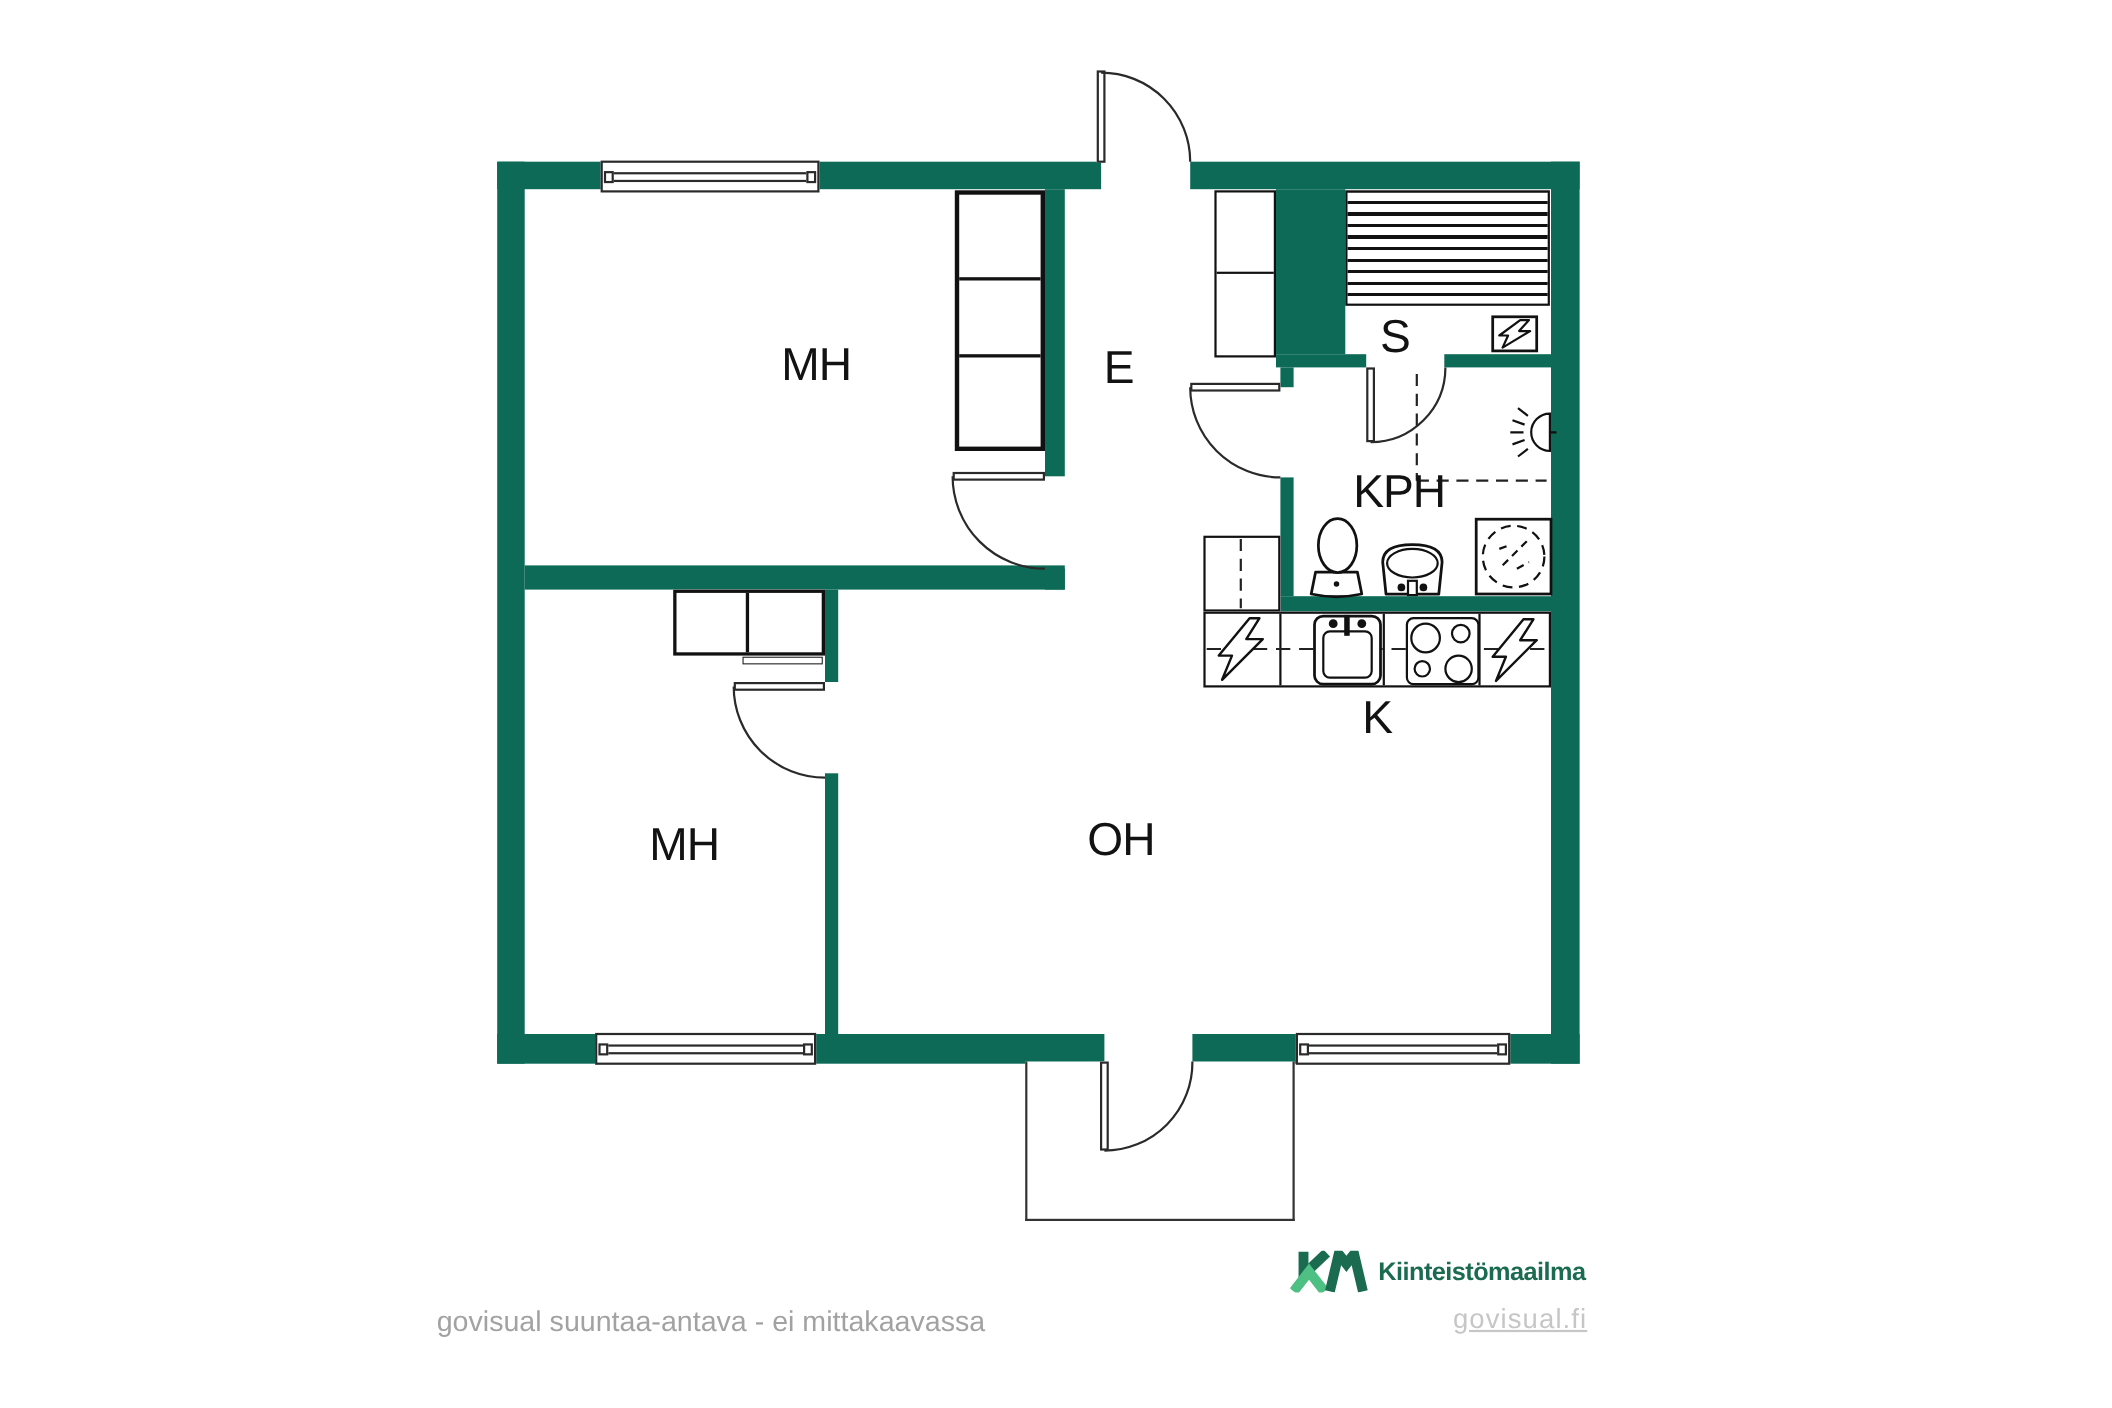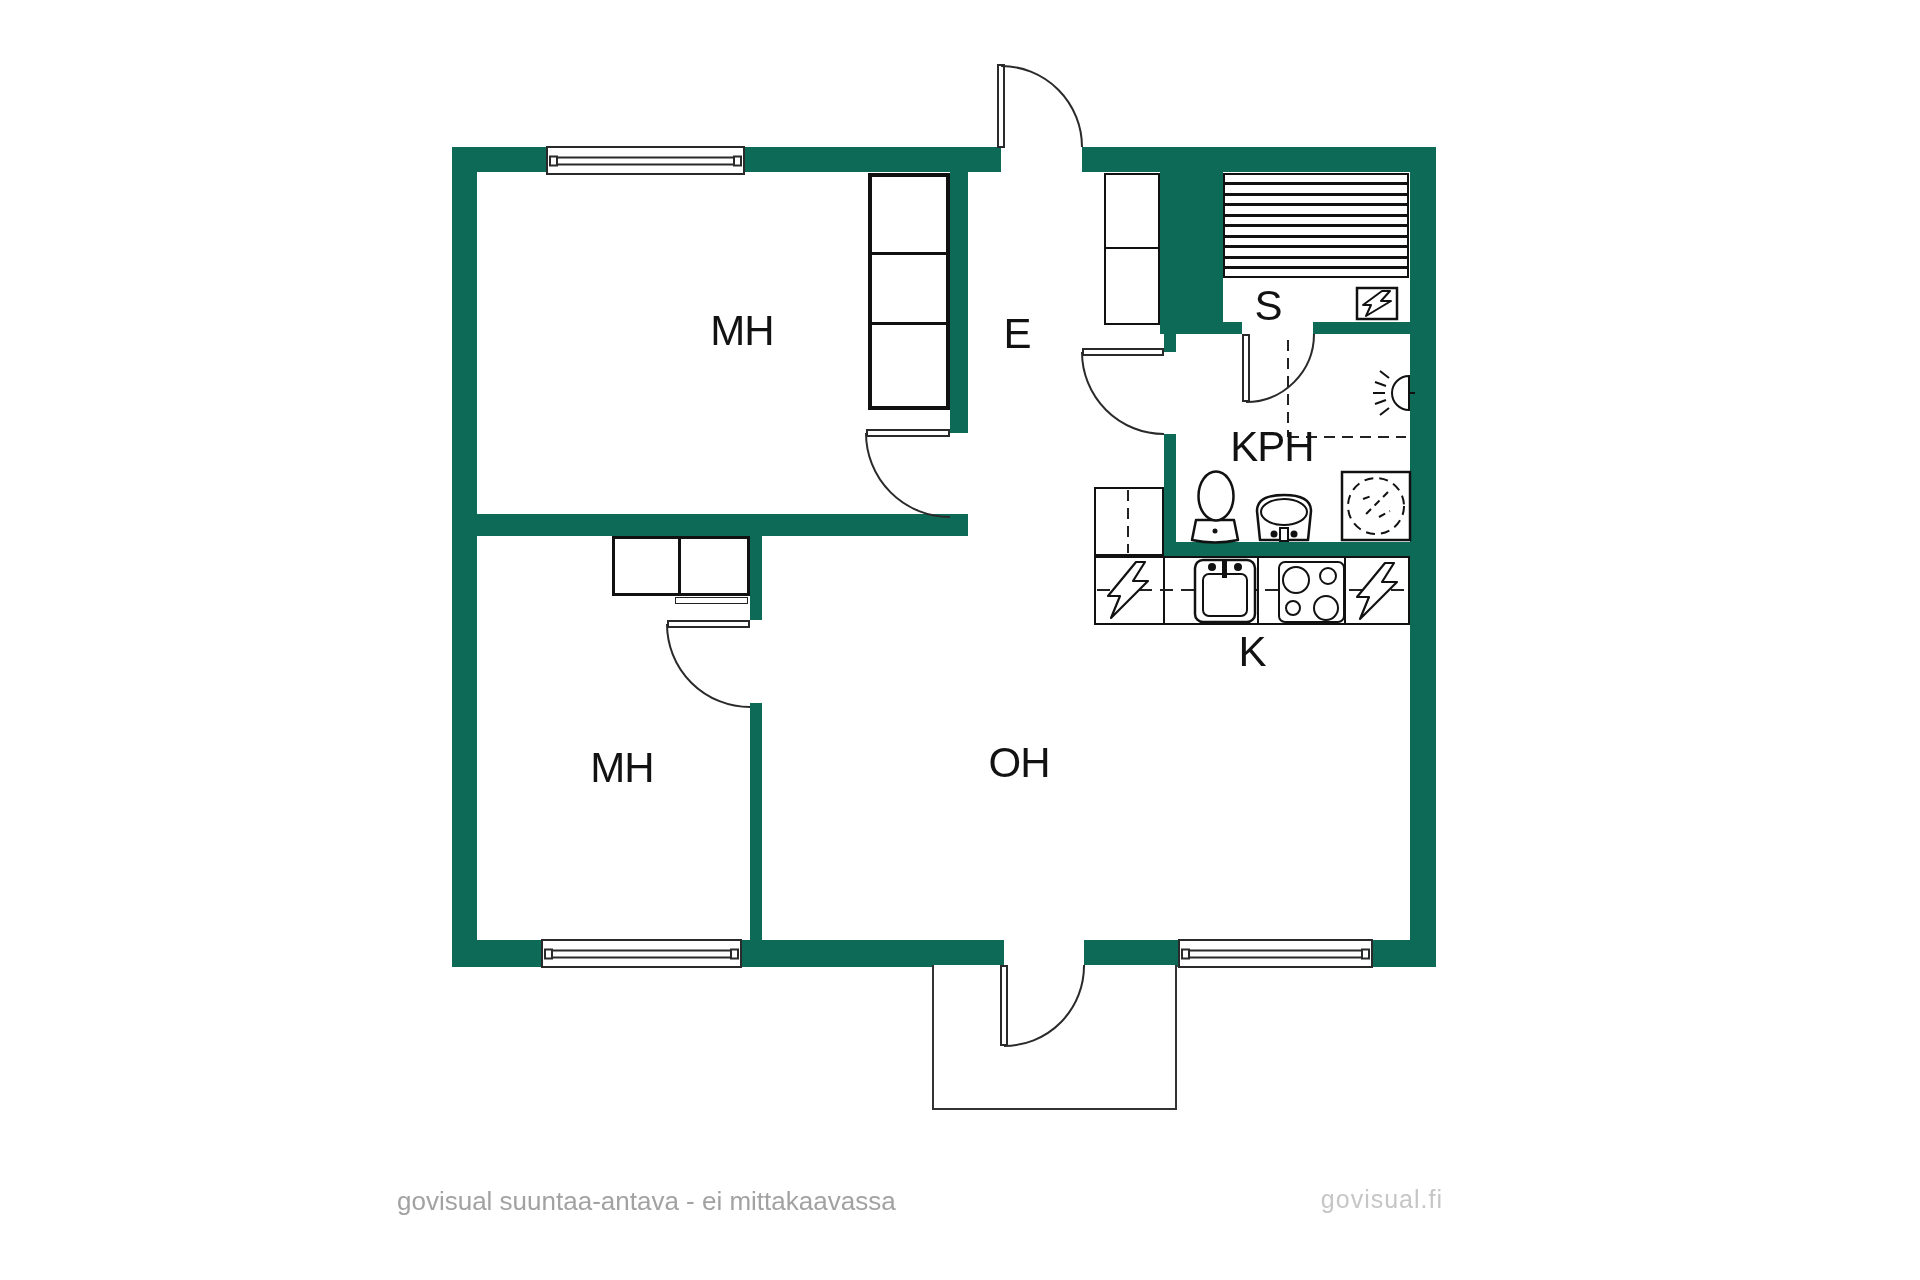--- a/index.html
+++ b/index.html
@@ -24,21 +24,21 @@
          background:repeating-linear-gradient(180deg,#fff 0px,#fff 7.5px,#111 7.5px,#111 10.5px);}
   .balcony{position:absolute;border:2px solid #333;border-top:none;background:#fff;box-sizing:border-box;z-index:1;}
   .counter{position:absolute;background:#fff;border:2.5px solid #111;box-sizing:border-box;z-index:3;}
   .room-label{position:absolute;transform:translate(-50%,-50%);font-size:42px;color:#121212;
               letter-spacing:-1px;z-index:6;white-space:nowrap;}
   svg.overlay{position:absolute;left:0;top:0;z-index:5;pointer-events:none;}
   .disclaimer{position:absolute;left:397px;top:1186px;font-size:26px;color:var(--disclaimer_gray,#a2a2a2);z-index:6;}
   .brand{position:absolute;left:1173px;top:1137px;display:flex;align-items:center;z-index:6;}
   .brand-name{font-size:23px;font-weight:700;color:var(--logo_dark,#1b6b51);margin-left:6px;letter-spacing:-0.5px;}
   .watermark{position:absolute;right:477px;top:1185px;font-size:25px;font-weight:300;
-             color:var(--watermark_gray,#c6c6c6);letter-spacing:1px;z-index:6;}
+             color:var(--watermark_gray,#c6c6c6);letter-spacing:1px;z-index:6;text-decoration:underline;}
 </style>
 </head>
 <body>
 
 <div class="canvas">
 
   <div class="wall" style="left:452px;top:147px;width:984px;height:25px;"></div>
   <div class="wall" style="left:452px;top:147px;width:25px;height:820px;"></div>
   <div class="wall" style="left:452px;top:940px;width:984px;height:27px;"></div>
   <div class="wall" style="left:1410px;top:147px;width:26px;height:820px;"></div>
@@ -178,16 +178,25 @@
   <span class="room-label" style="left:742px;top:331px;">MH</span>
   <span class="room-label" style="left:1017px;top:334px;">E</span>
   <span class="room-label" style="left:1268px;top:306px;">S</span>
   <span class="room-label" style="left:1272px;top:447px;">KPH</span>
   <span class="room-label" style="left:1252px;top:652px;">K</span>
   <span class="room-label" style="left:622px;top:768px;">MH</span>
   <span class="room-label" style="left:1019px;top:763px;">OH</span>
 
   <span class="disclaimer">govisual suuntaa-antava - ei mittakaavassa</span>
 
+  <div class="brand">
+    <svg width="74" height="38" viewBox="0 0 74 38" role="img" aria-label="KM">
+      <path d="M12,1 L12,26" stroke="var(--logo_dark,#1B6B51)" stroke-width="9" fill="none"></path>
+      <path d="M13,21 L33,2" stroke="var(--logo_dark,#1B6B51)" stroke-width="9" fill="none"></path>
+      <path d="M3,37 L17,19 L31,37" stroke="var(--logo_light,#4FC083)" stroke-width="9" fill="none" stroke-linejoin="miter"></path>
+      <path d="M36,37 L44,3 L51,12 L58,3 L66,37" stroke="var(--logo_dark,#1B6B51)" stroke-width="9" fill="none" stroke-linejoin="miter"></path>
+    </svg>
+    <span class="brand-name">Kiinteistömaailma</span>
+  </div>
 
   <span class="watermark">govisual.fi</span>
 
 </div>
 
 </body></html>

